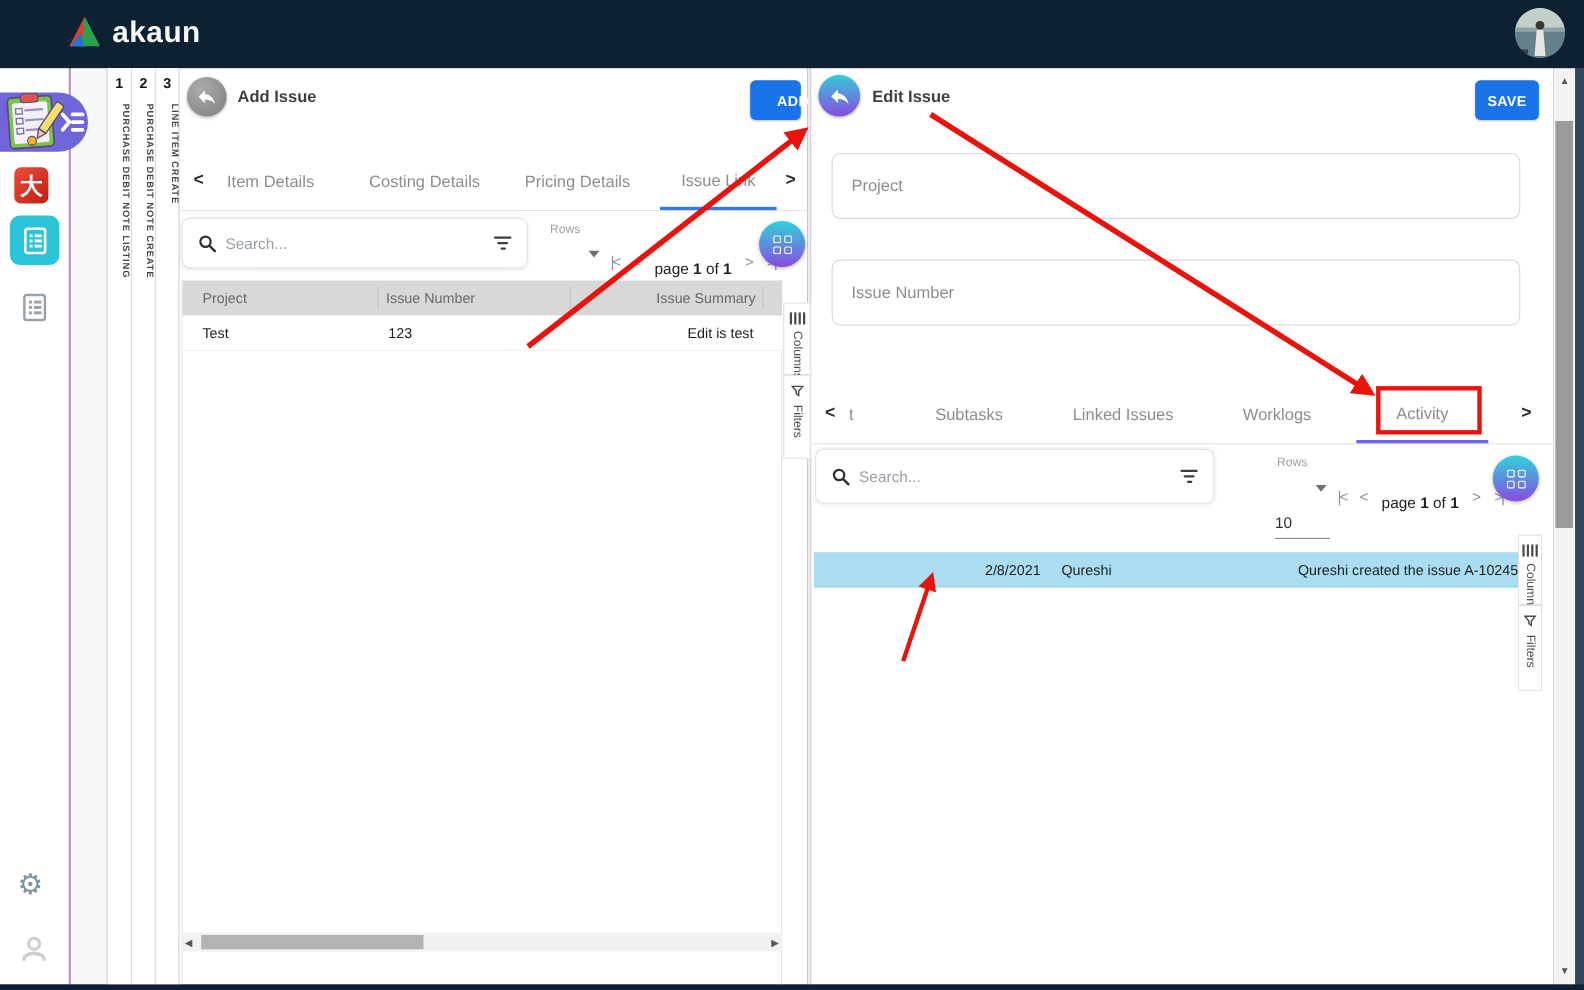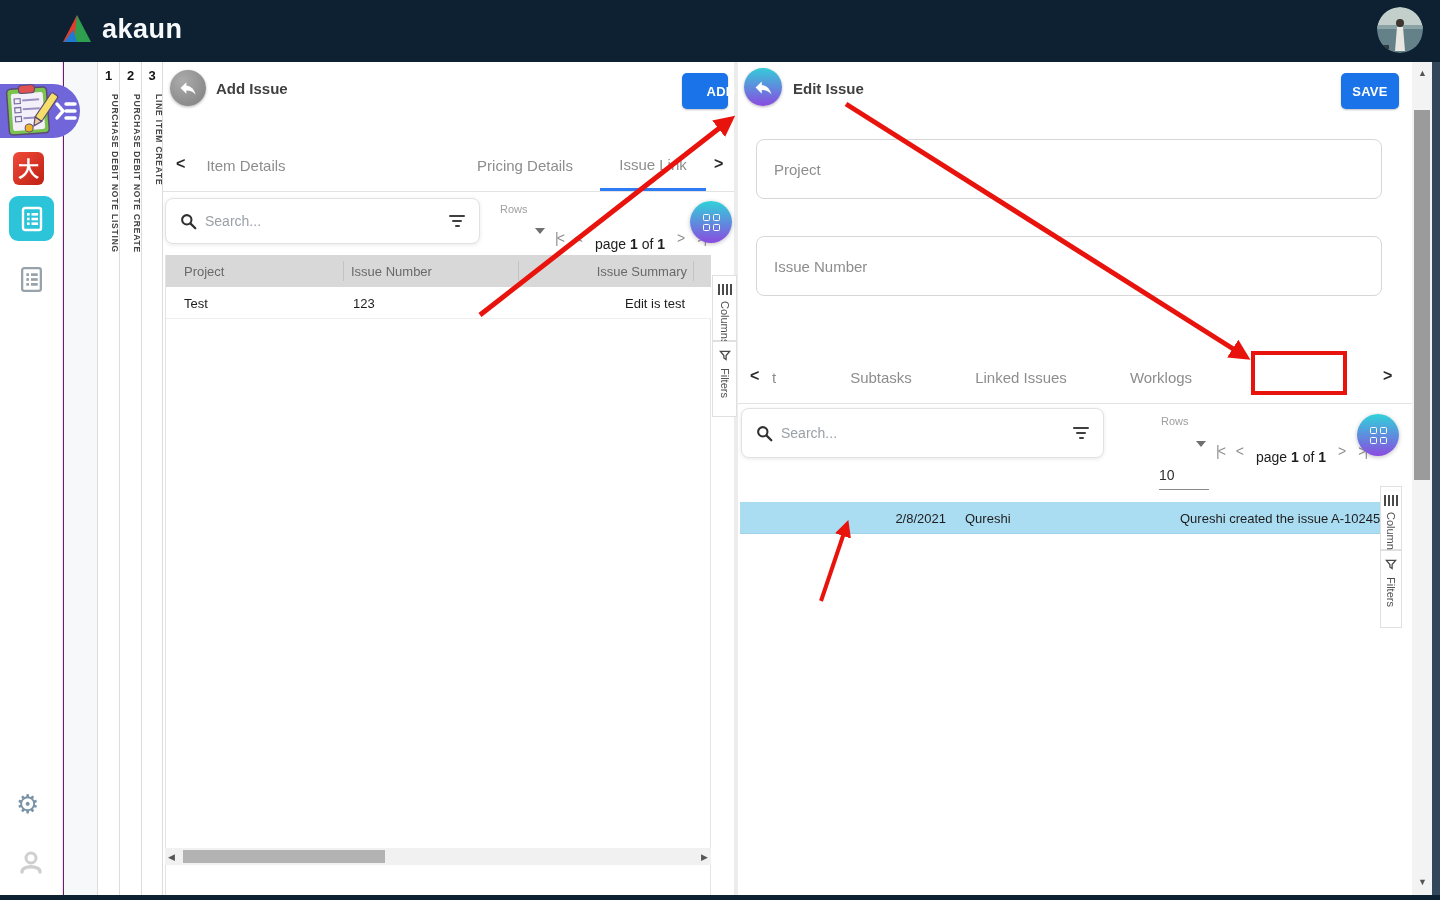--- a/index.html
+++ b/index.html
@@ -224,20 +224,21 @@
       <svg width="20" height="20" viewBox="0 0 24 24">
         <path d="M10 9V5l-7 7 7 7v-4.1c5 0 8.5 1.6 11 5.1-1-5-4-10-11-11z" fill="#fff"></path>
       </svg>
     </div>
     <span class="abs panel-title" style="left:53px; top:18px;">Add Issue</span>
     <button class="abs blue-btn" style="left:519px; top:11px; width:46px; height:36px;padding-left:32px;">ADD</button>
 
     <div class="tabsrow" style="top:78px;">
       <span class="tab-chev" style="left:13px;">&lt;</span>
       <div class="tab" style="left:33px; width:100px;">Item Details</div>
+      <div class="tab" style="left:167px; width:112px;">Costing Details</div>
       <div class="tab" style="left:307px; width:110px;">Pricing Details</div>
       <div class="tab active-l" style="left:437px; width:106px;">Issue Link</div>
       <span class="tab-chev" style="left:551px;">&gt;</span>
     </div>
 
     <div class="search-card" style="left:2px; top:136px; width:315px; height:46px;">
       <svg width="17" height="17" viewBox="0 0 20 20">
         <circle cx="8" cy="8" r="5.5" fill="none" stroke="#2f2f2f" stroke-width="2.4"></circle>
         <line x1="12.5" y1="12.5" x2="18" y2="18" stroke="#2f2f2f" stroke-width="2.6" stroke-linecap="round"></line>
       </svg>
@@ -326,20 +327,21 @@
     <div class="field" style="left:18px; top:174px; width:626px; height:60px;">
       <span class="field-label">Issue Number</span>
     </div>
 
     <div class="tabsrow" style="top:290px; width:675px;">
       <span class="tab-chev" style="left:12px;">&lt;</span>
       <div class="tab" style="left:28px; width:16px;">t</div>
       <div class="tab" style="left:98px; width:90px;">Subtasks</div>
       <div class="tab" style="left:228px; width:110px;">Linked Issues</div>
       <div class="tab" style="left:378px; width:90px;">Worklogs</div>
+      <div class="tab active-r" style="left:495px; width:120px;">Activity</div>
       <span class="tab-chev" style="left:645px;">&gt;</span>
     </div>
 
     <div class="search-card" style="left:3px; top:346px; width:363px; height:50px;">
       <svg width="17" height="17" viewBox="0 0 20 20">
         <circle cx="8" cy="8" r="5.5" fill="none" stroke="#2f2f2f" stroke-width="2.4"></circle>
         <line x1="12.5" y1="12.5" x2="18" y2="18" stroke="#2f2f2f" stroke-width="2.6" stroke-linecap="round"></line>
       </svg>
       <input type="text" placeholder="Search..." style="">
       <div class="filter-list">

